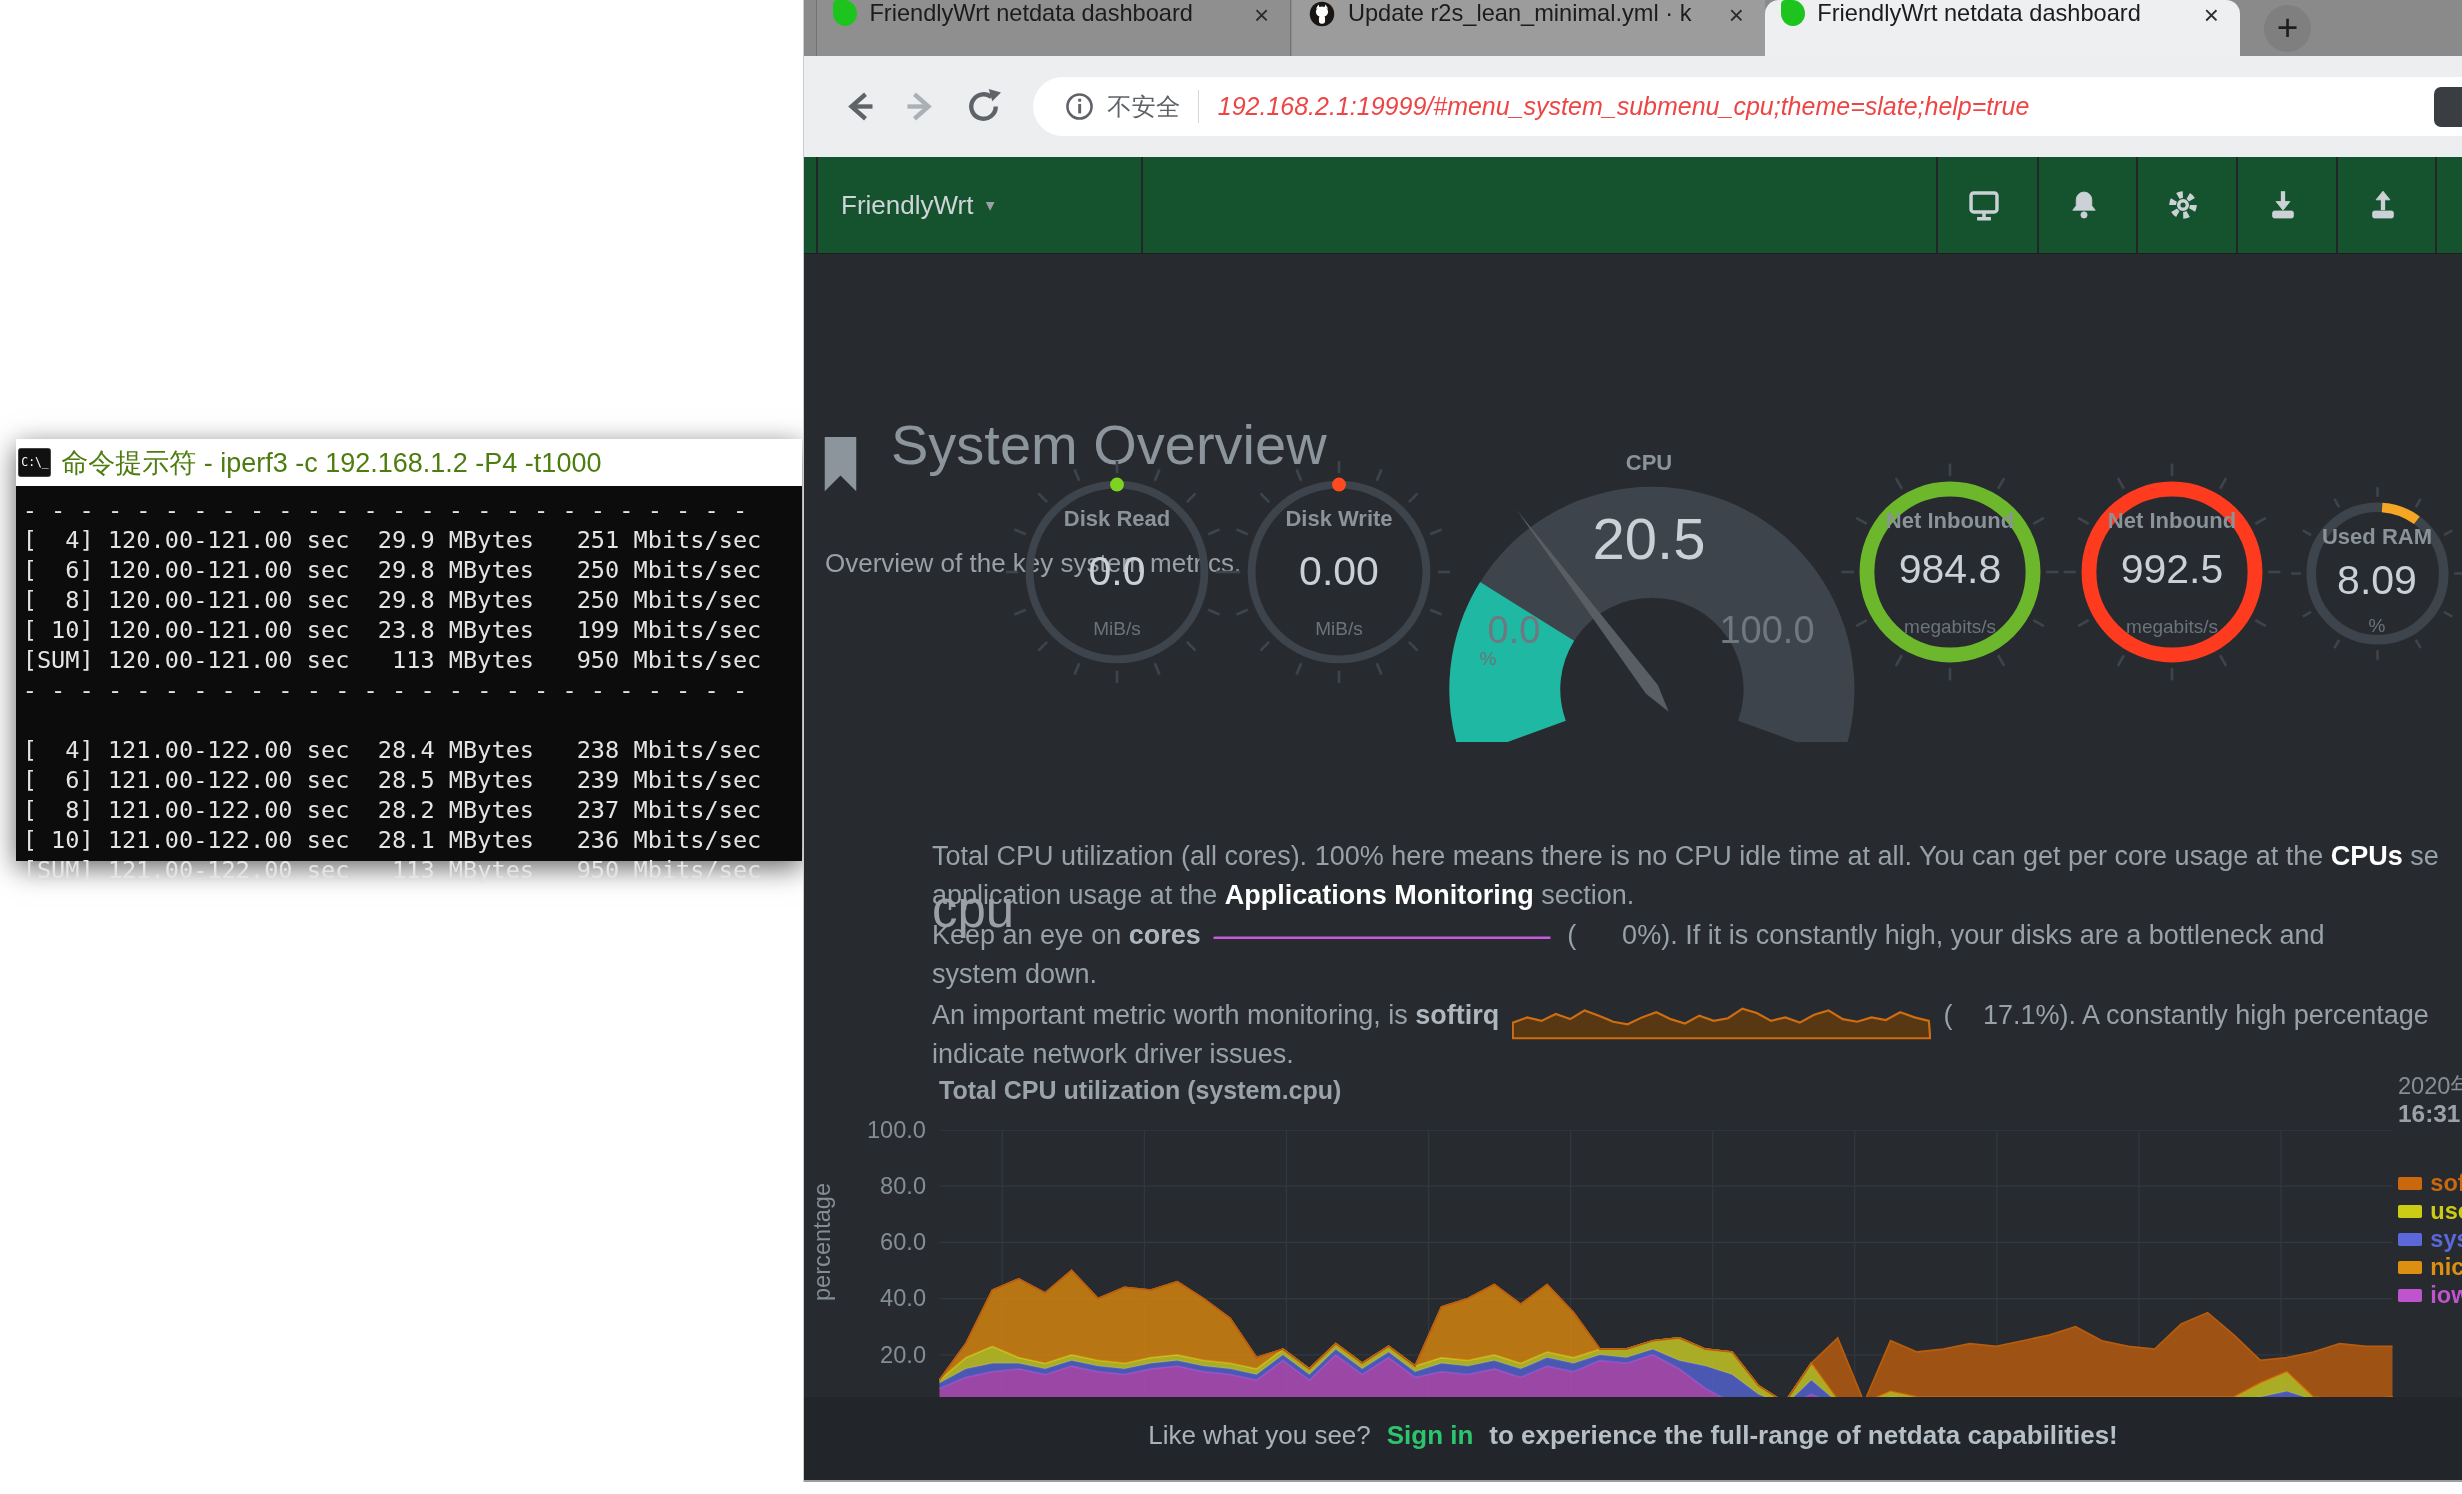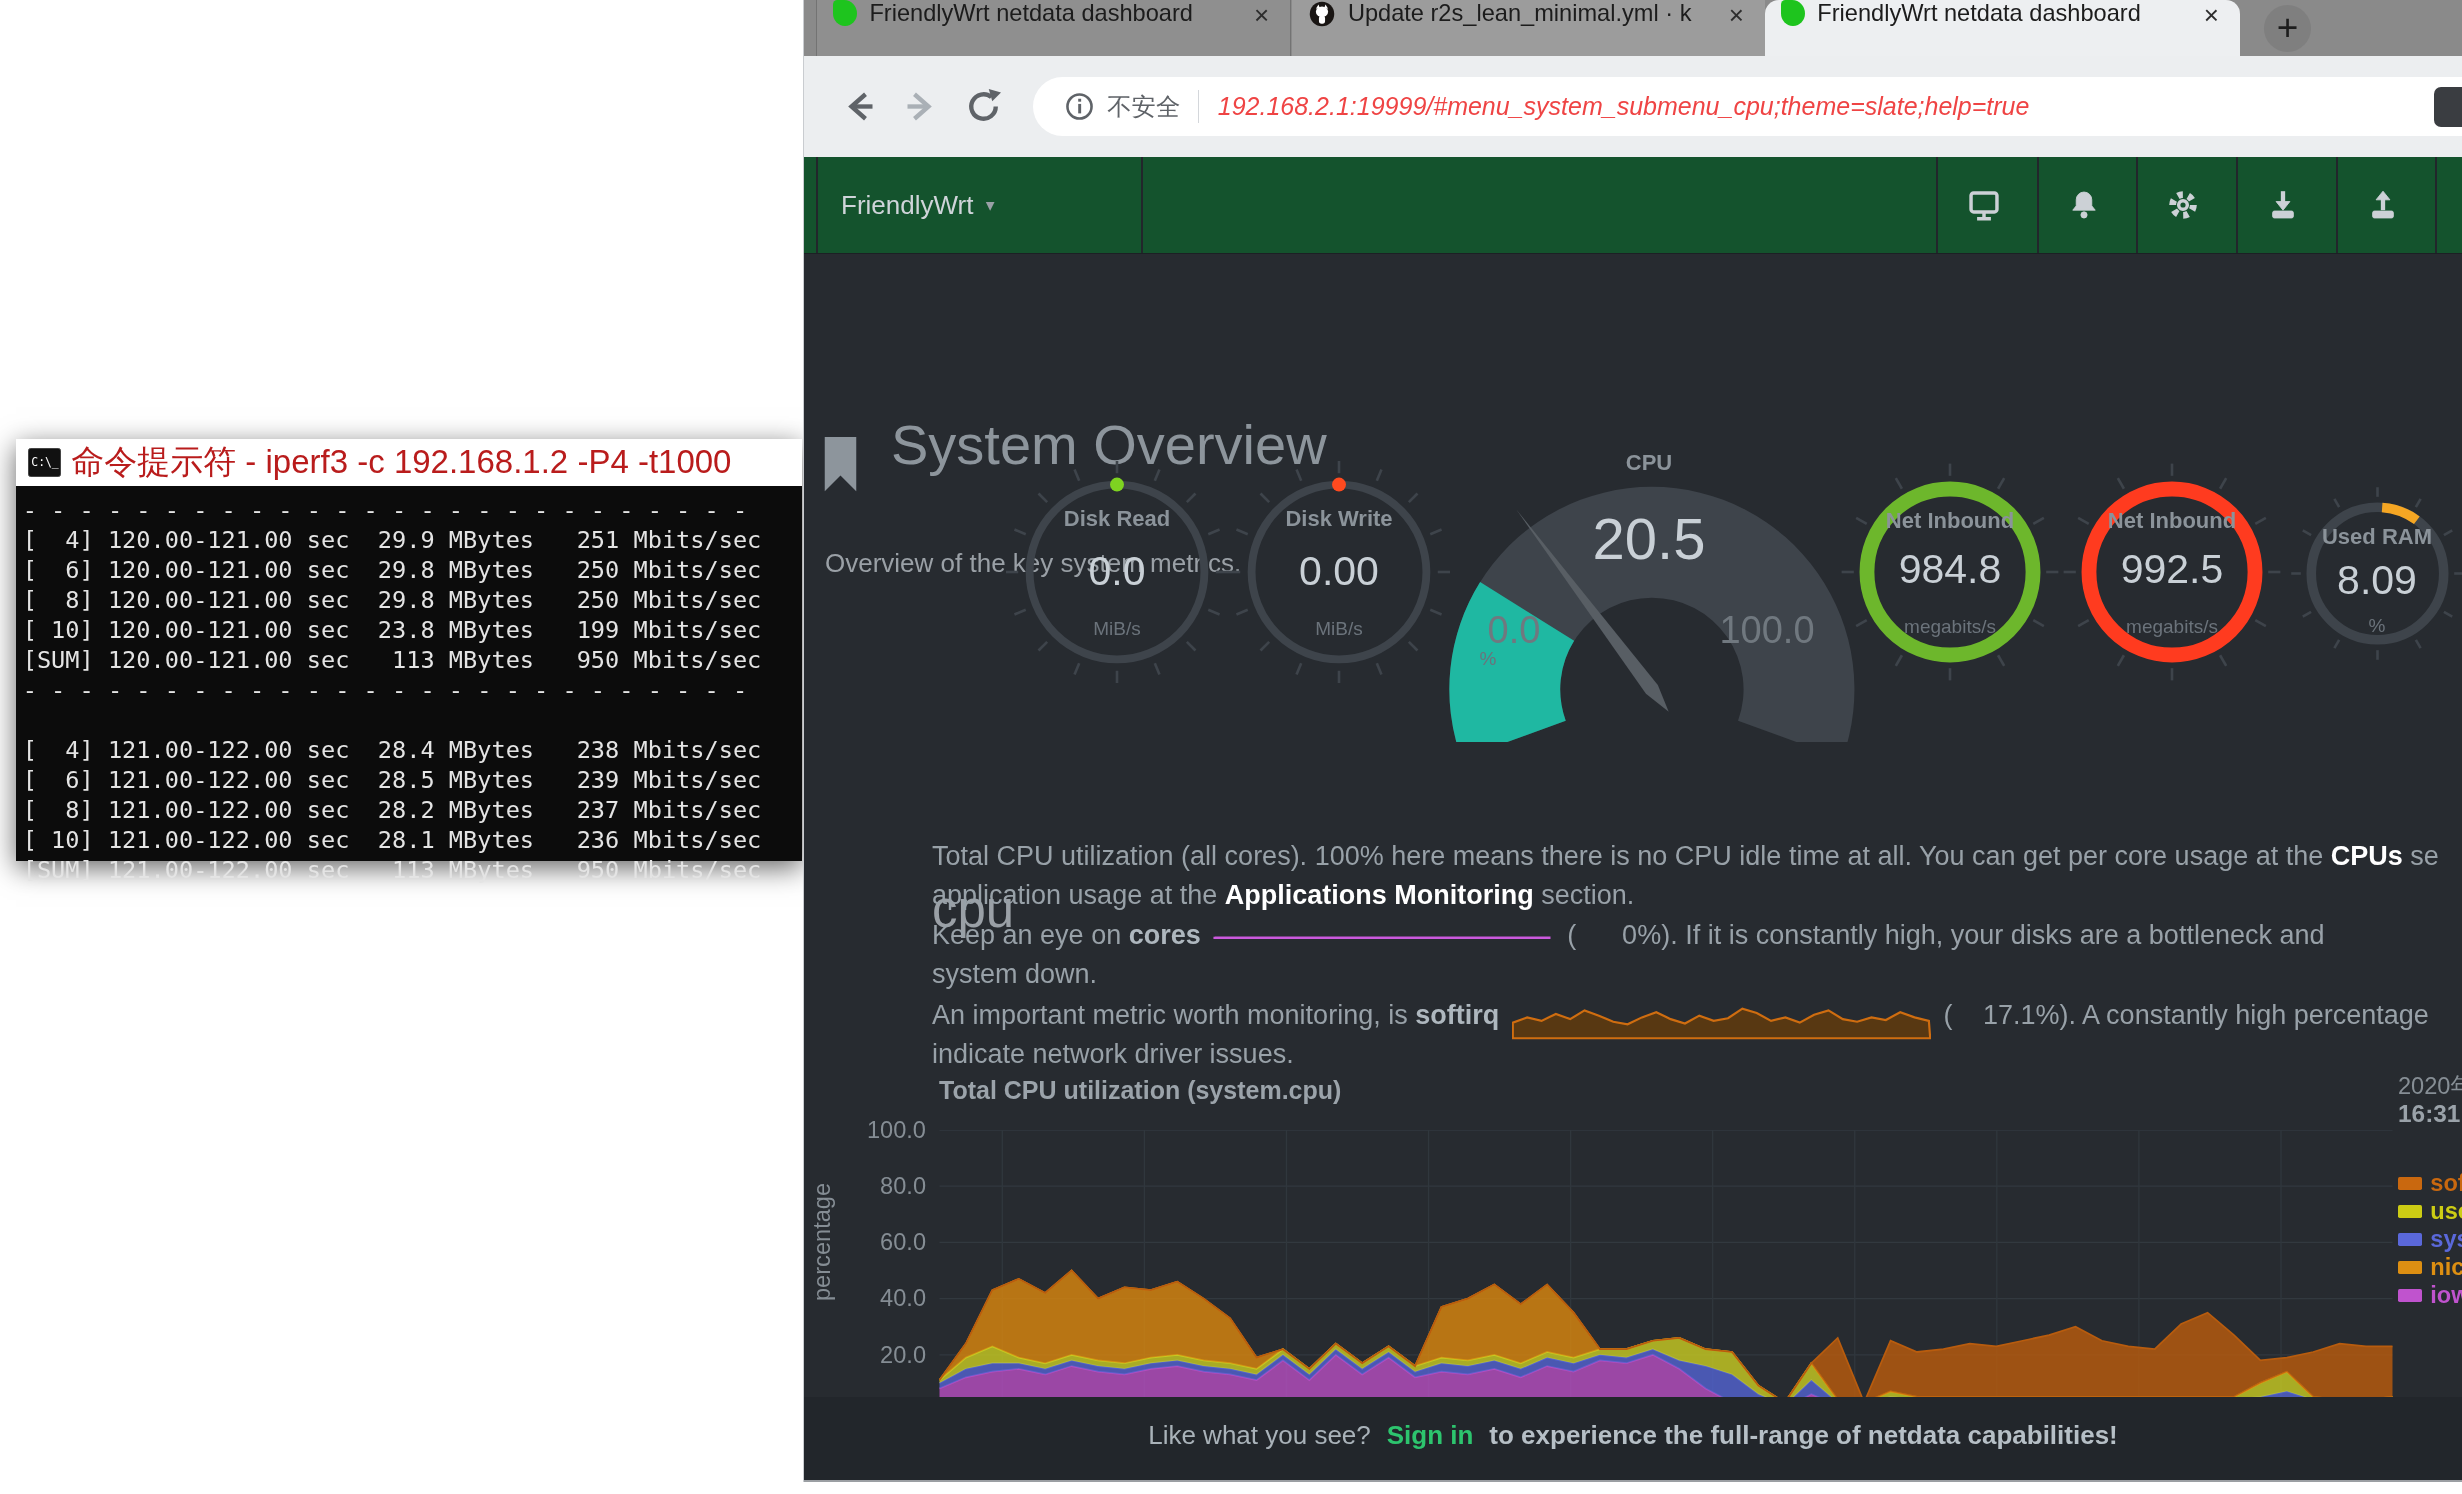--- a/index.html
+++ b/index.html
@@ -14,22 +14,22 @@
       radial-gradient(611px 175px at 12% 100%, rgba(238,118,44,.70), transparent 60%),
       radial-gradient(960px 175px at 35% 62%, rgba(110,130,135,.28), transparent 70%),
       radial-gradient(1135px 122px at 45% 86%, rgba(35,28,24,.75), transparent 75%),
       linear-gradient(180deg,#0f1218 0%,#13161d 16%,#171b22 28%,#212730 38%,#2b343d 46%,
         #202membr5 0,#20252c 54%,#3a3634 62%,#5c463c 69%,#8a553c 76%,#a65d38 82%,
         #64402e 87%,#8f4c2a 93%,#d06c30 100%);}
   
   #terminal{left:15.7px;top:439px;width:786px;height:422px;background:#0c0c0c;
     box-shadow:0 7px 26px rgba(0,0,0,.6);}
   #term-title{position:absolute;left:0;top:0;right:0;height:47px;background:#ffffff;
-    display:flex;align-items:center;padding-left:12px;box-sizing:border-box;}
-  #term-title .ttl{font-size:33px;color:#b91c1c;margin-left:10.5px;white-space:nowrap;}
+    display:flex;align-items:center;padding-left:2px;box-sizing:border-box;}
+  #term-title .ttl{font-size:27px;color:#4d7c0f;margin-left:10.5px;white-space:nowrap;}
   .cmdicon{width:33px;height:29px;background:#111;border:0.9px solid #444;border-radius:2.6px;
     color:#fff;font-family:"DejaVu Sans Mono",monospace;font-size:11.4px;line-height:26px;
     text-align:left;padding-left:2.6px;box-sizing:border-box;}
   #term-body{position:absolute;left:0;top:47px;right:0;bottom:0;padding:8.7px 7px;box-sizing:border-box;}
   #term-body pre{margin:0;font-family:"DejaVu Sans Mono",monospace;font-size:23.6px;
     line-height:30px;color:#e4e4e4;white-space:pre;}
   
   #browser{left:803px;top:0;width:1659px;height:1482px;background:#272b30;
     border-left:1.7px solid #c9ccd0;box-sizing:border-box;overflow:hidden;}
   #tabstrip{position:absolute;left:0;top:0;right:0;height:56px;background:#8a8a8a;}

